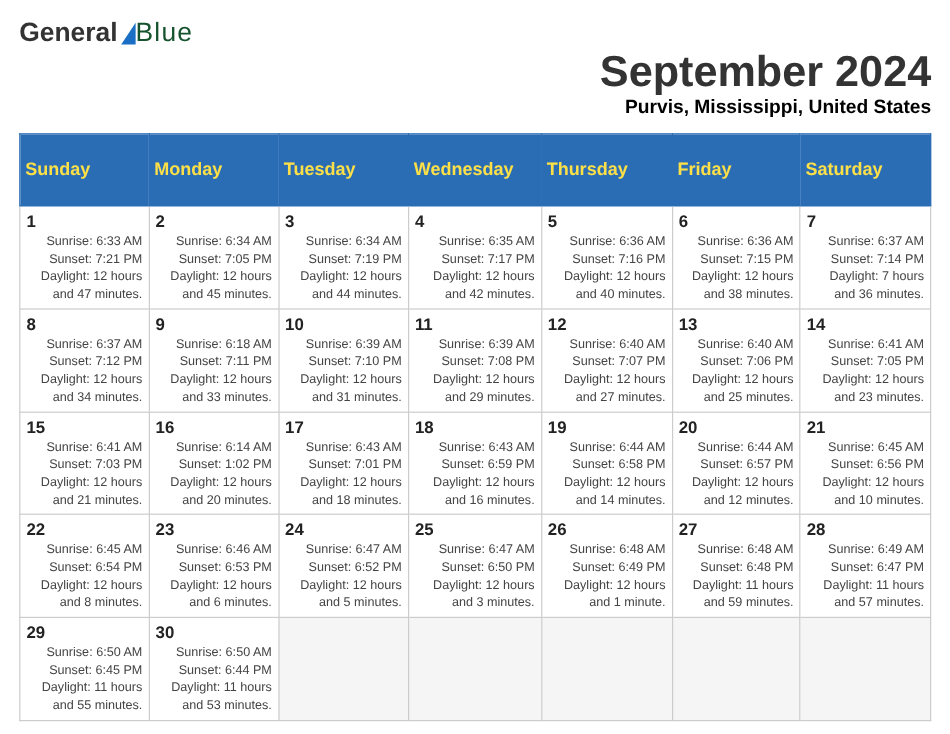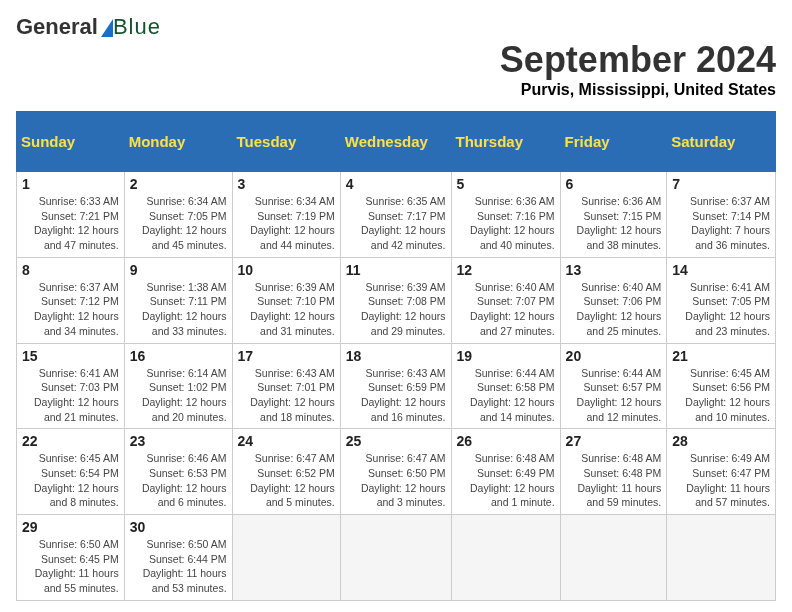--- a/index.html
+++ b/index.html
@@ -194,21 +194,21 @@
           <span class="day-num">8</span>
           <div class="day-info">
             <span>Sunrise: 6:37 AM</span><br>
             <span>Sunset: 7:12 PM</span><br>
             <span>Daylight: 12 hours and 34 minutes.</span>
           </div>
         </td>
         <td>
           <span class="day-num">9</span>
           <div class="day-info">
-            <span>Sunrise: 1:38 AM</span><br>
+            <span>Sunrise: 6:18 AM</span><br>
             <span>Sunset: 7:11 PM</span><br>
             <span>Daylight: 12 hours and 33 minutes.</span>
           </div>
         </td>
         <td>
           <span class="day-num">10</span>
           <div class="day-info">
             <span>Sunrise: 6:39 AM</span><br>
             <span>Sunset: 7:10 PM</span><br>
             <span>Daylight: 12 hours and 31 minutes.</span>

